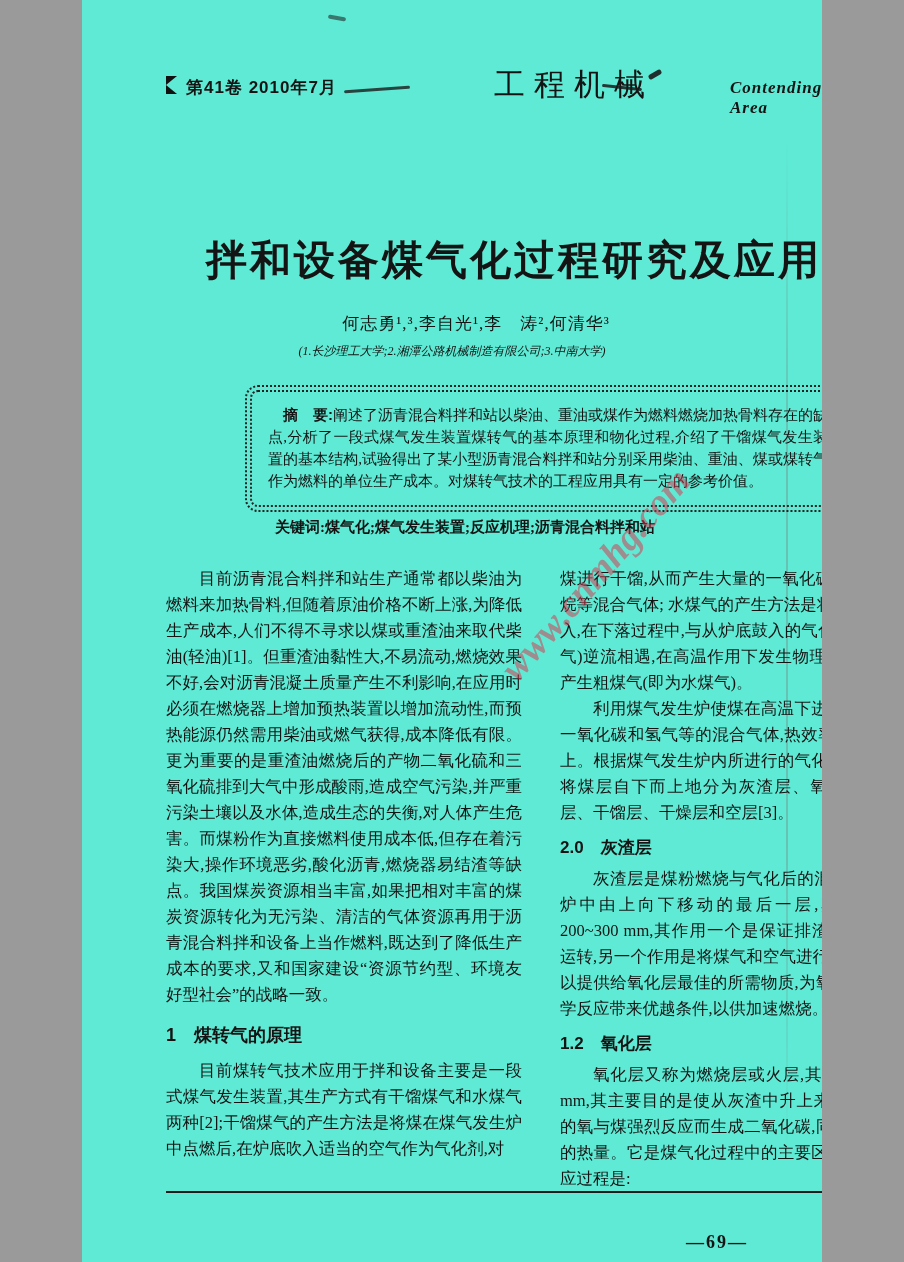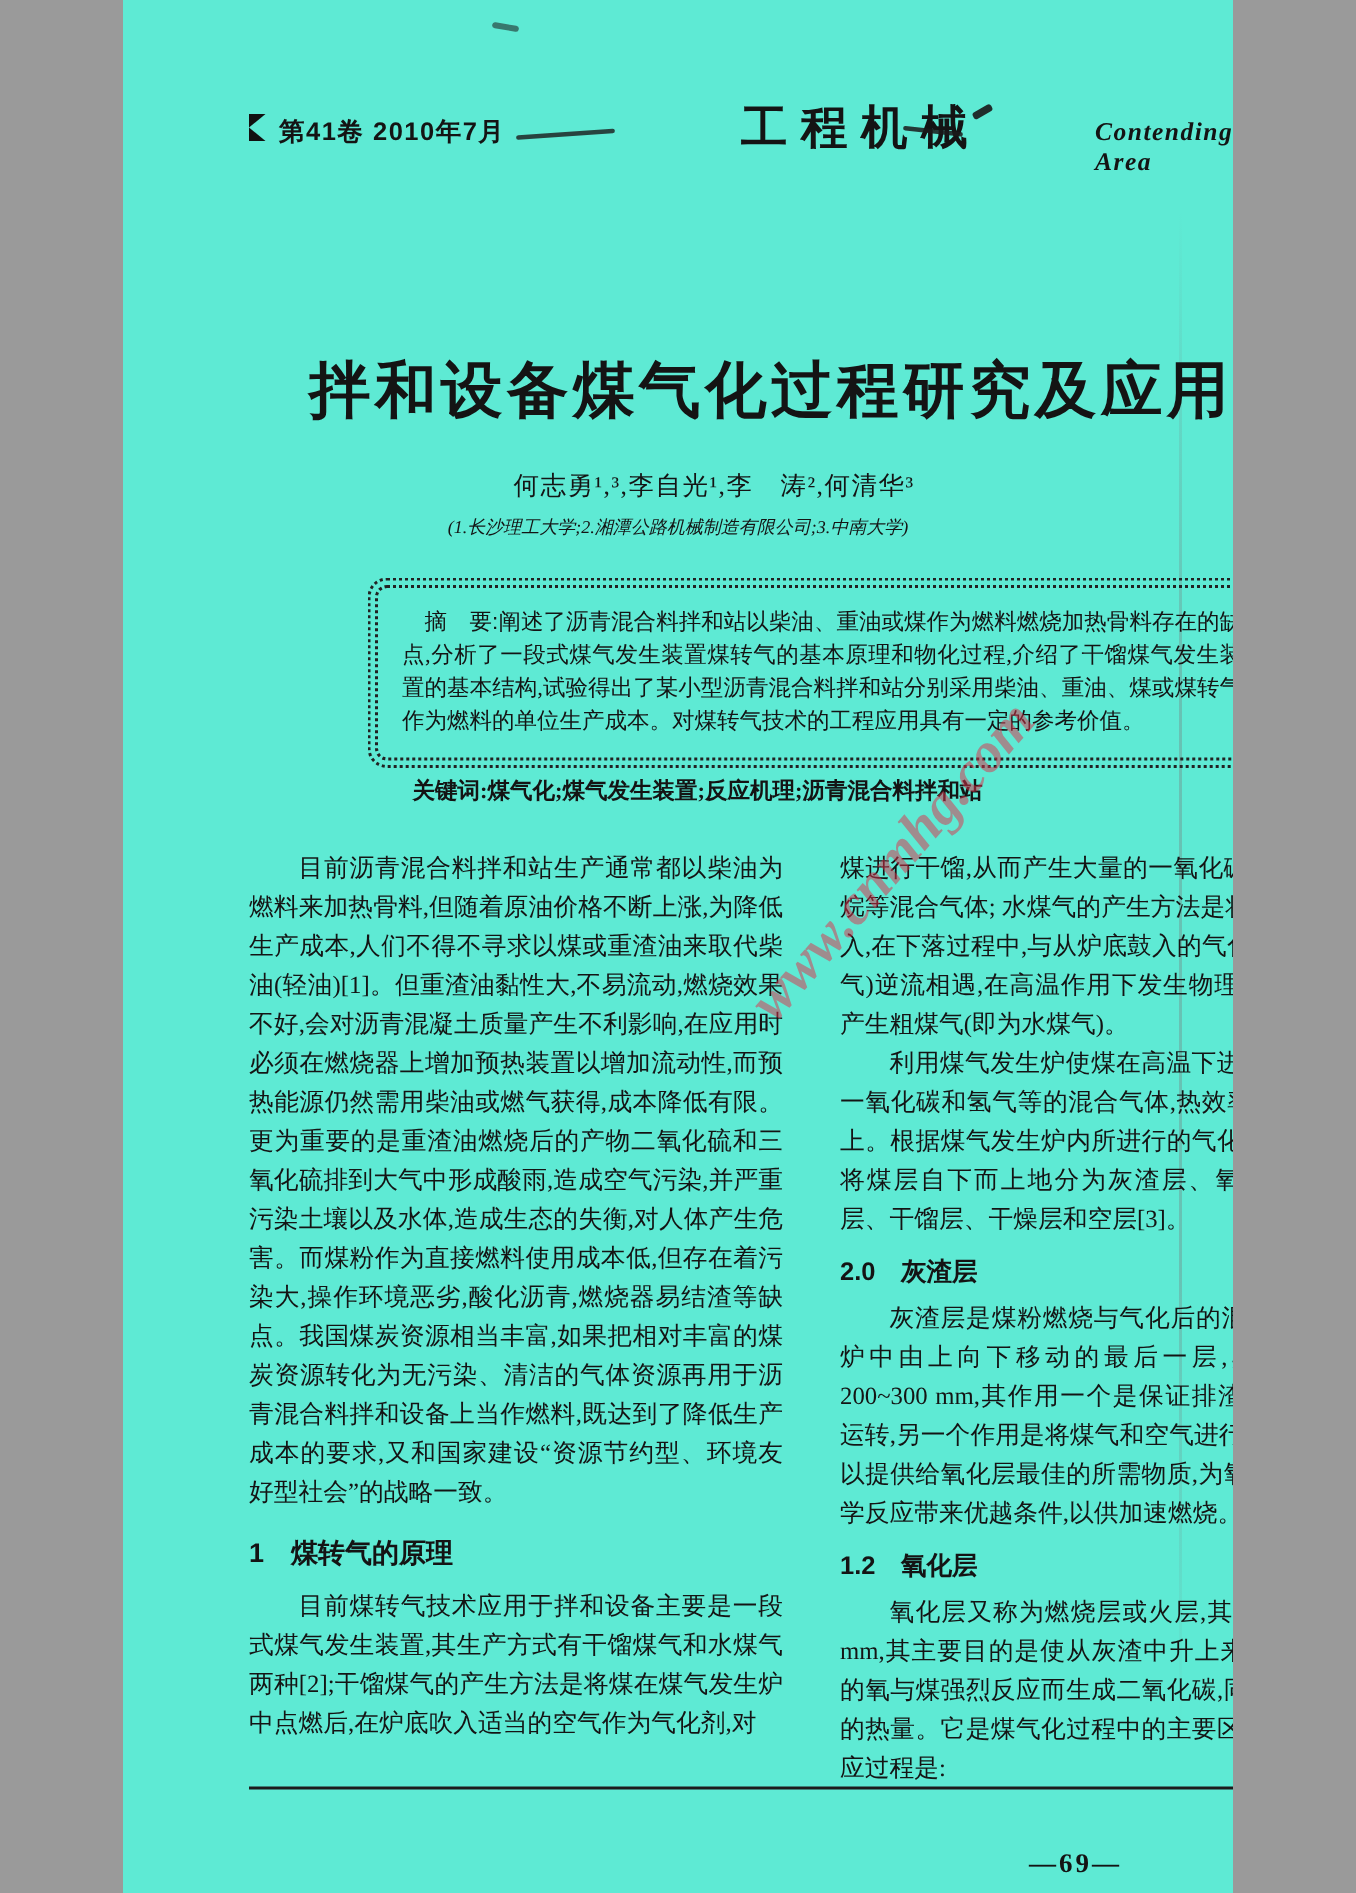--- a/index.html
+++ b/index.html
@@ -21,21 +21,21 @@
     border-right:11px solid transparent;
     border-bottom:9px solid #111;
   }
   .header-volume {
     position:absolute; left:104px; top:76px;
     font-family:"Liberation Sans", sans-serif;
     font-weight:bold; font-size:17px; letter-spacing:1px;
   }
   .journal-title {
     position:absolute; left:412px; top:64px;
-    font-weight:bold; font-size:31px; letter-spacing:9px;
+    font-weight:normal; font-size:31px; letter-spacing:9px;
     font-family:"Liberation Serif", serif;
   }
   .section-label {
     position:absolute; left:648px; top:78px;
     font-style:italic; font-weight:bold; font-size:17px; letter-spacing:1px;
     font-family:"Liberation Serif", serif;
   }
   .ink-mark { position:absolute; background:#1a1a1a; border-radius:2px; }
   .ink-a { left:262px; top:88px; width:66px; height:3px; transform:rotate(-4deg); opacity:.8; }
   .ink-b { left:520px; top:86px; width:40px; height:3px; transform:rotate(6deg); opacity:.85; }
@@ -71,21 +71,21 @@
   .abstract-box {
     position:absolute; left:168px; top:390px; width:560px;
     padding:12px 16px 13px;
     border:2px dotted #222;
     outline:2px dotted #222;
     outline-offset:3px;
     border-radius:8px;
     font-size:15px; line-height:22px; text-align:justify;
   }
   .abstract-box p { margin:0; text-indent:1em; }
-  .abstract-label { font-weight:normal; font-family:"Liberation Sans", sans-serif; }
+  .abstract-label { font-weight:bold; font-family:"Liberation Sans", sans-serif; }
   .keywords-line {
     position:absolute; left:193px; top:518px; width:520px;
     font-weight:bold; font-size:15px;
   }
 
   
   .watermark {
     position:absolute; left:358px; top:552px; width:310px;
     text-align:center;
     transform:rotate(-49deg);

